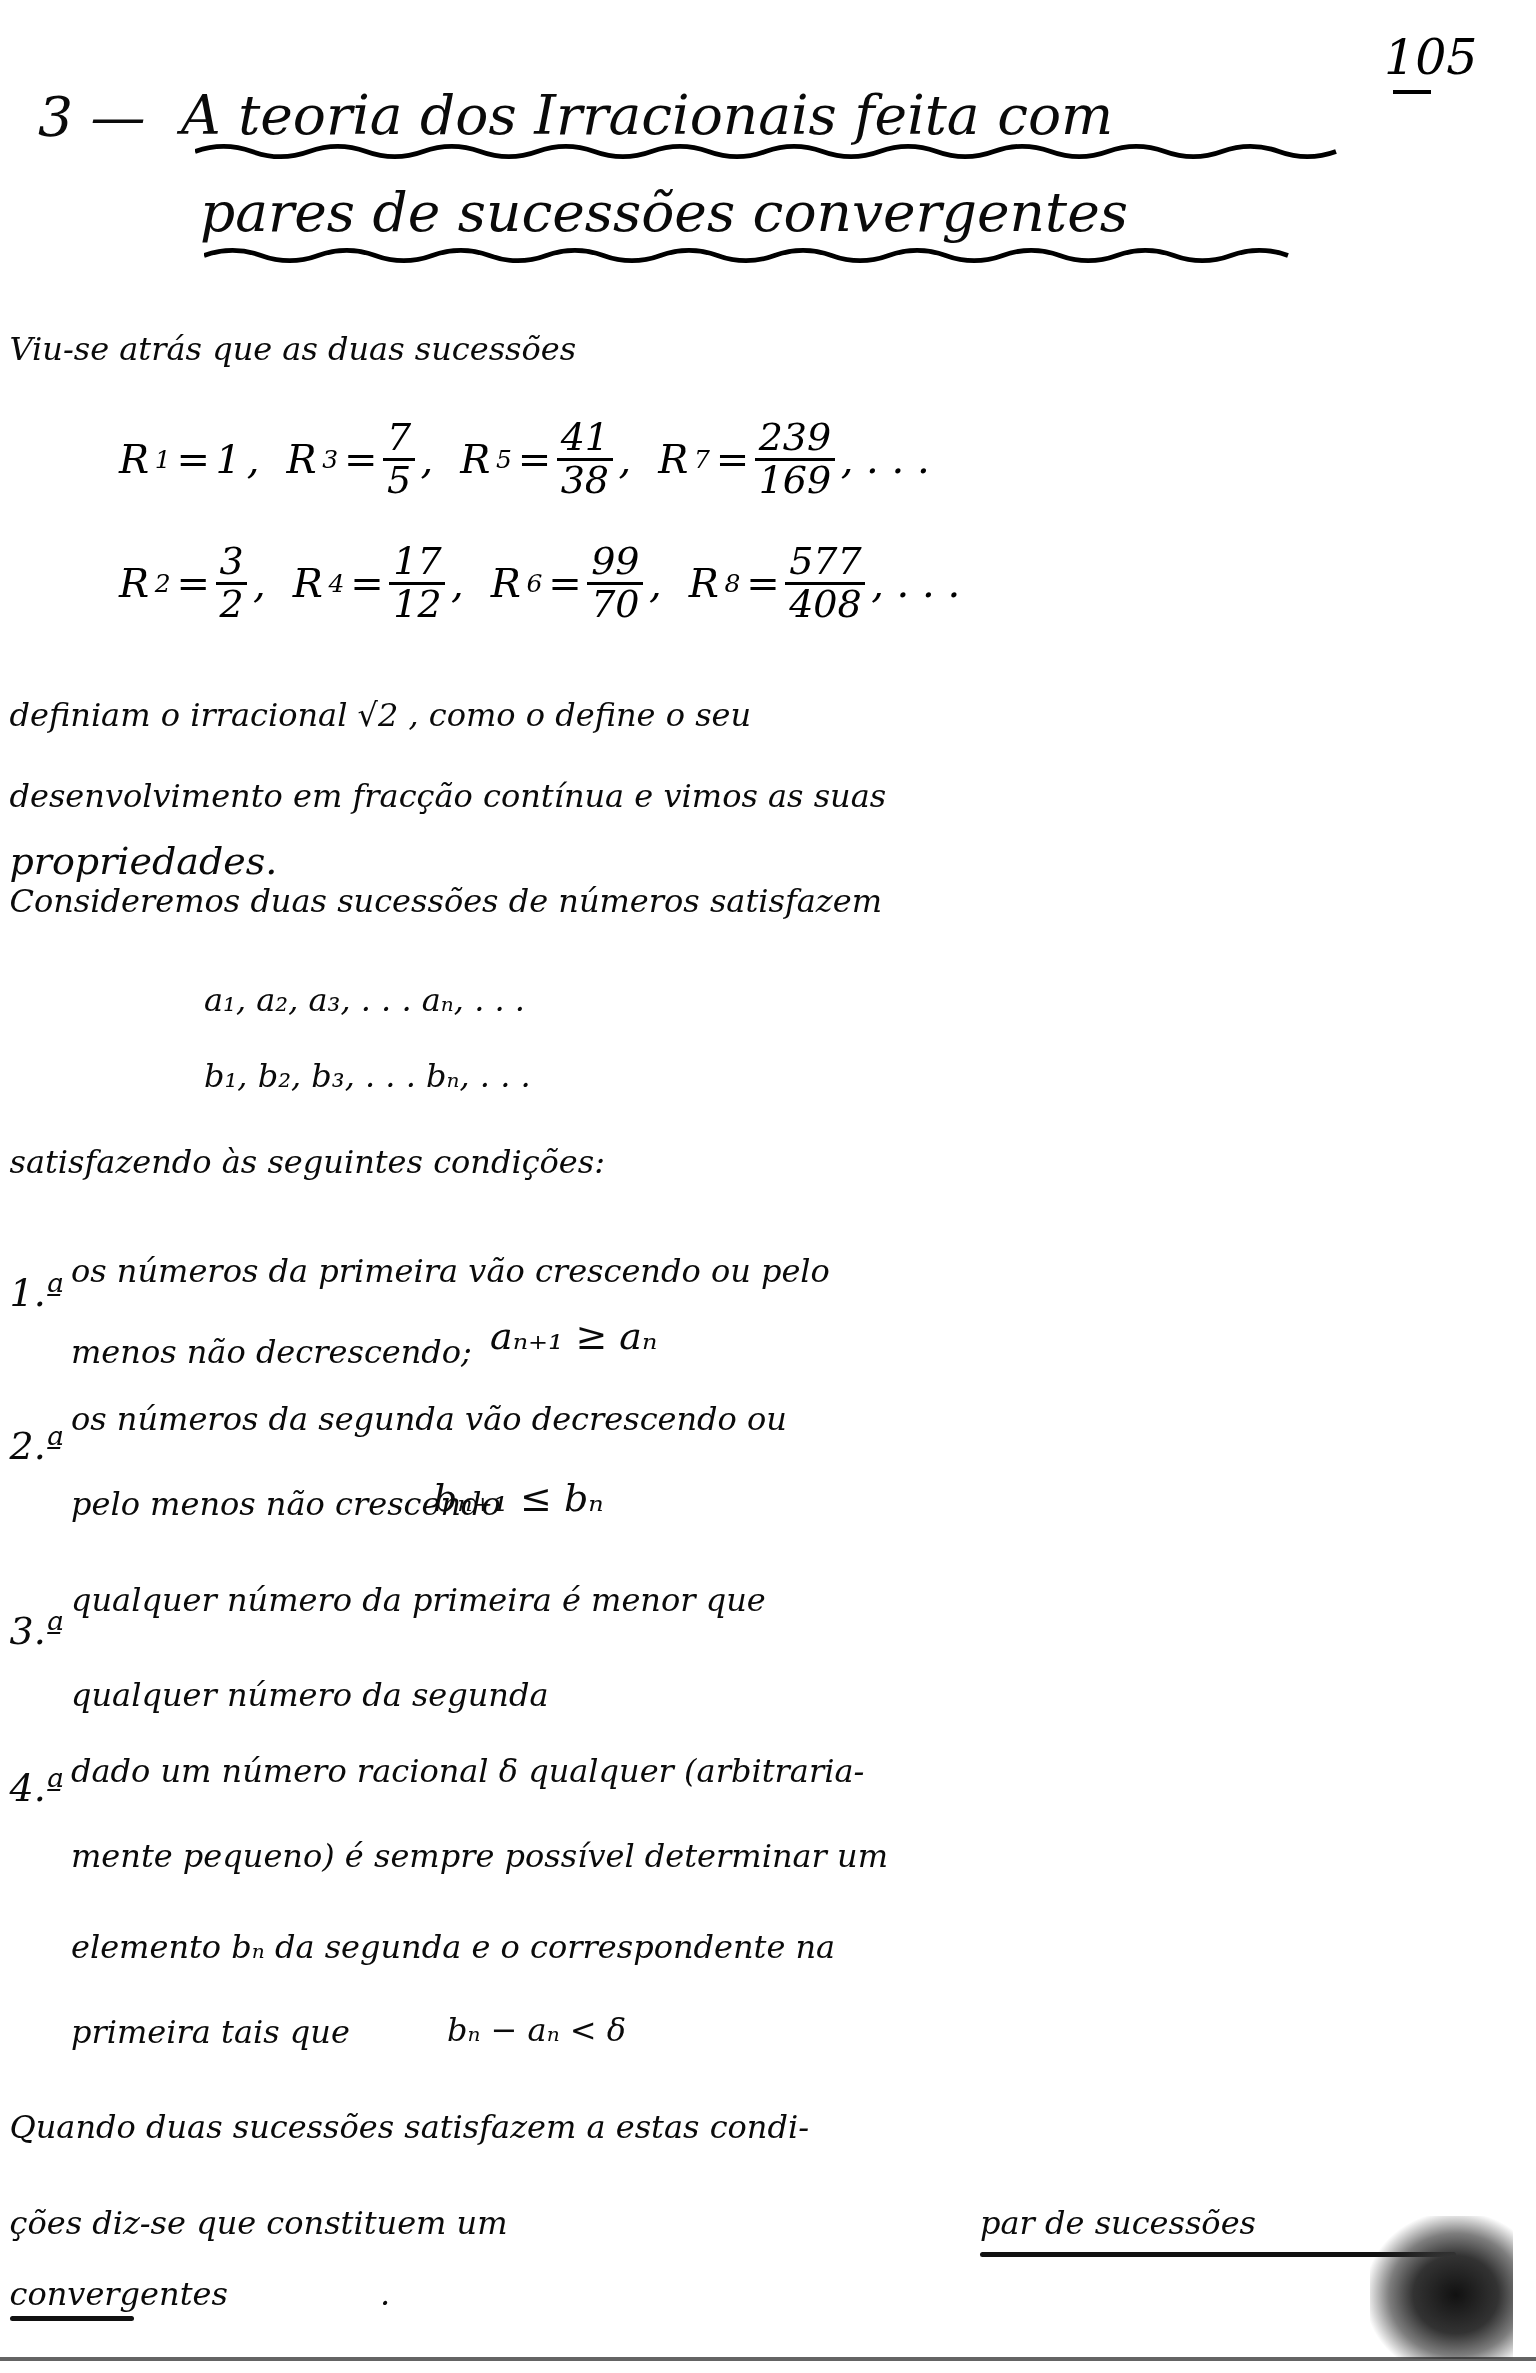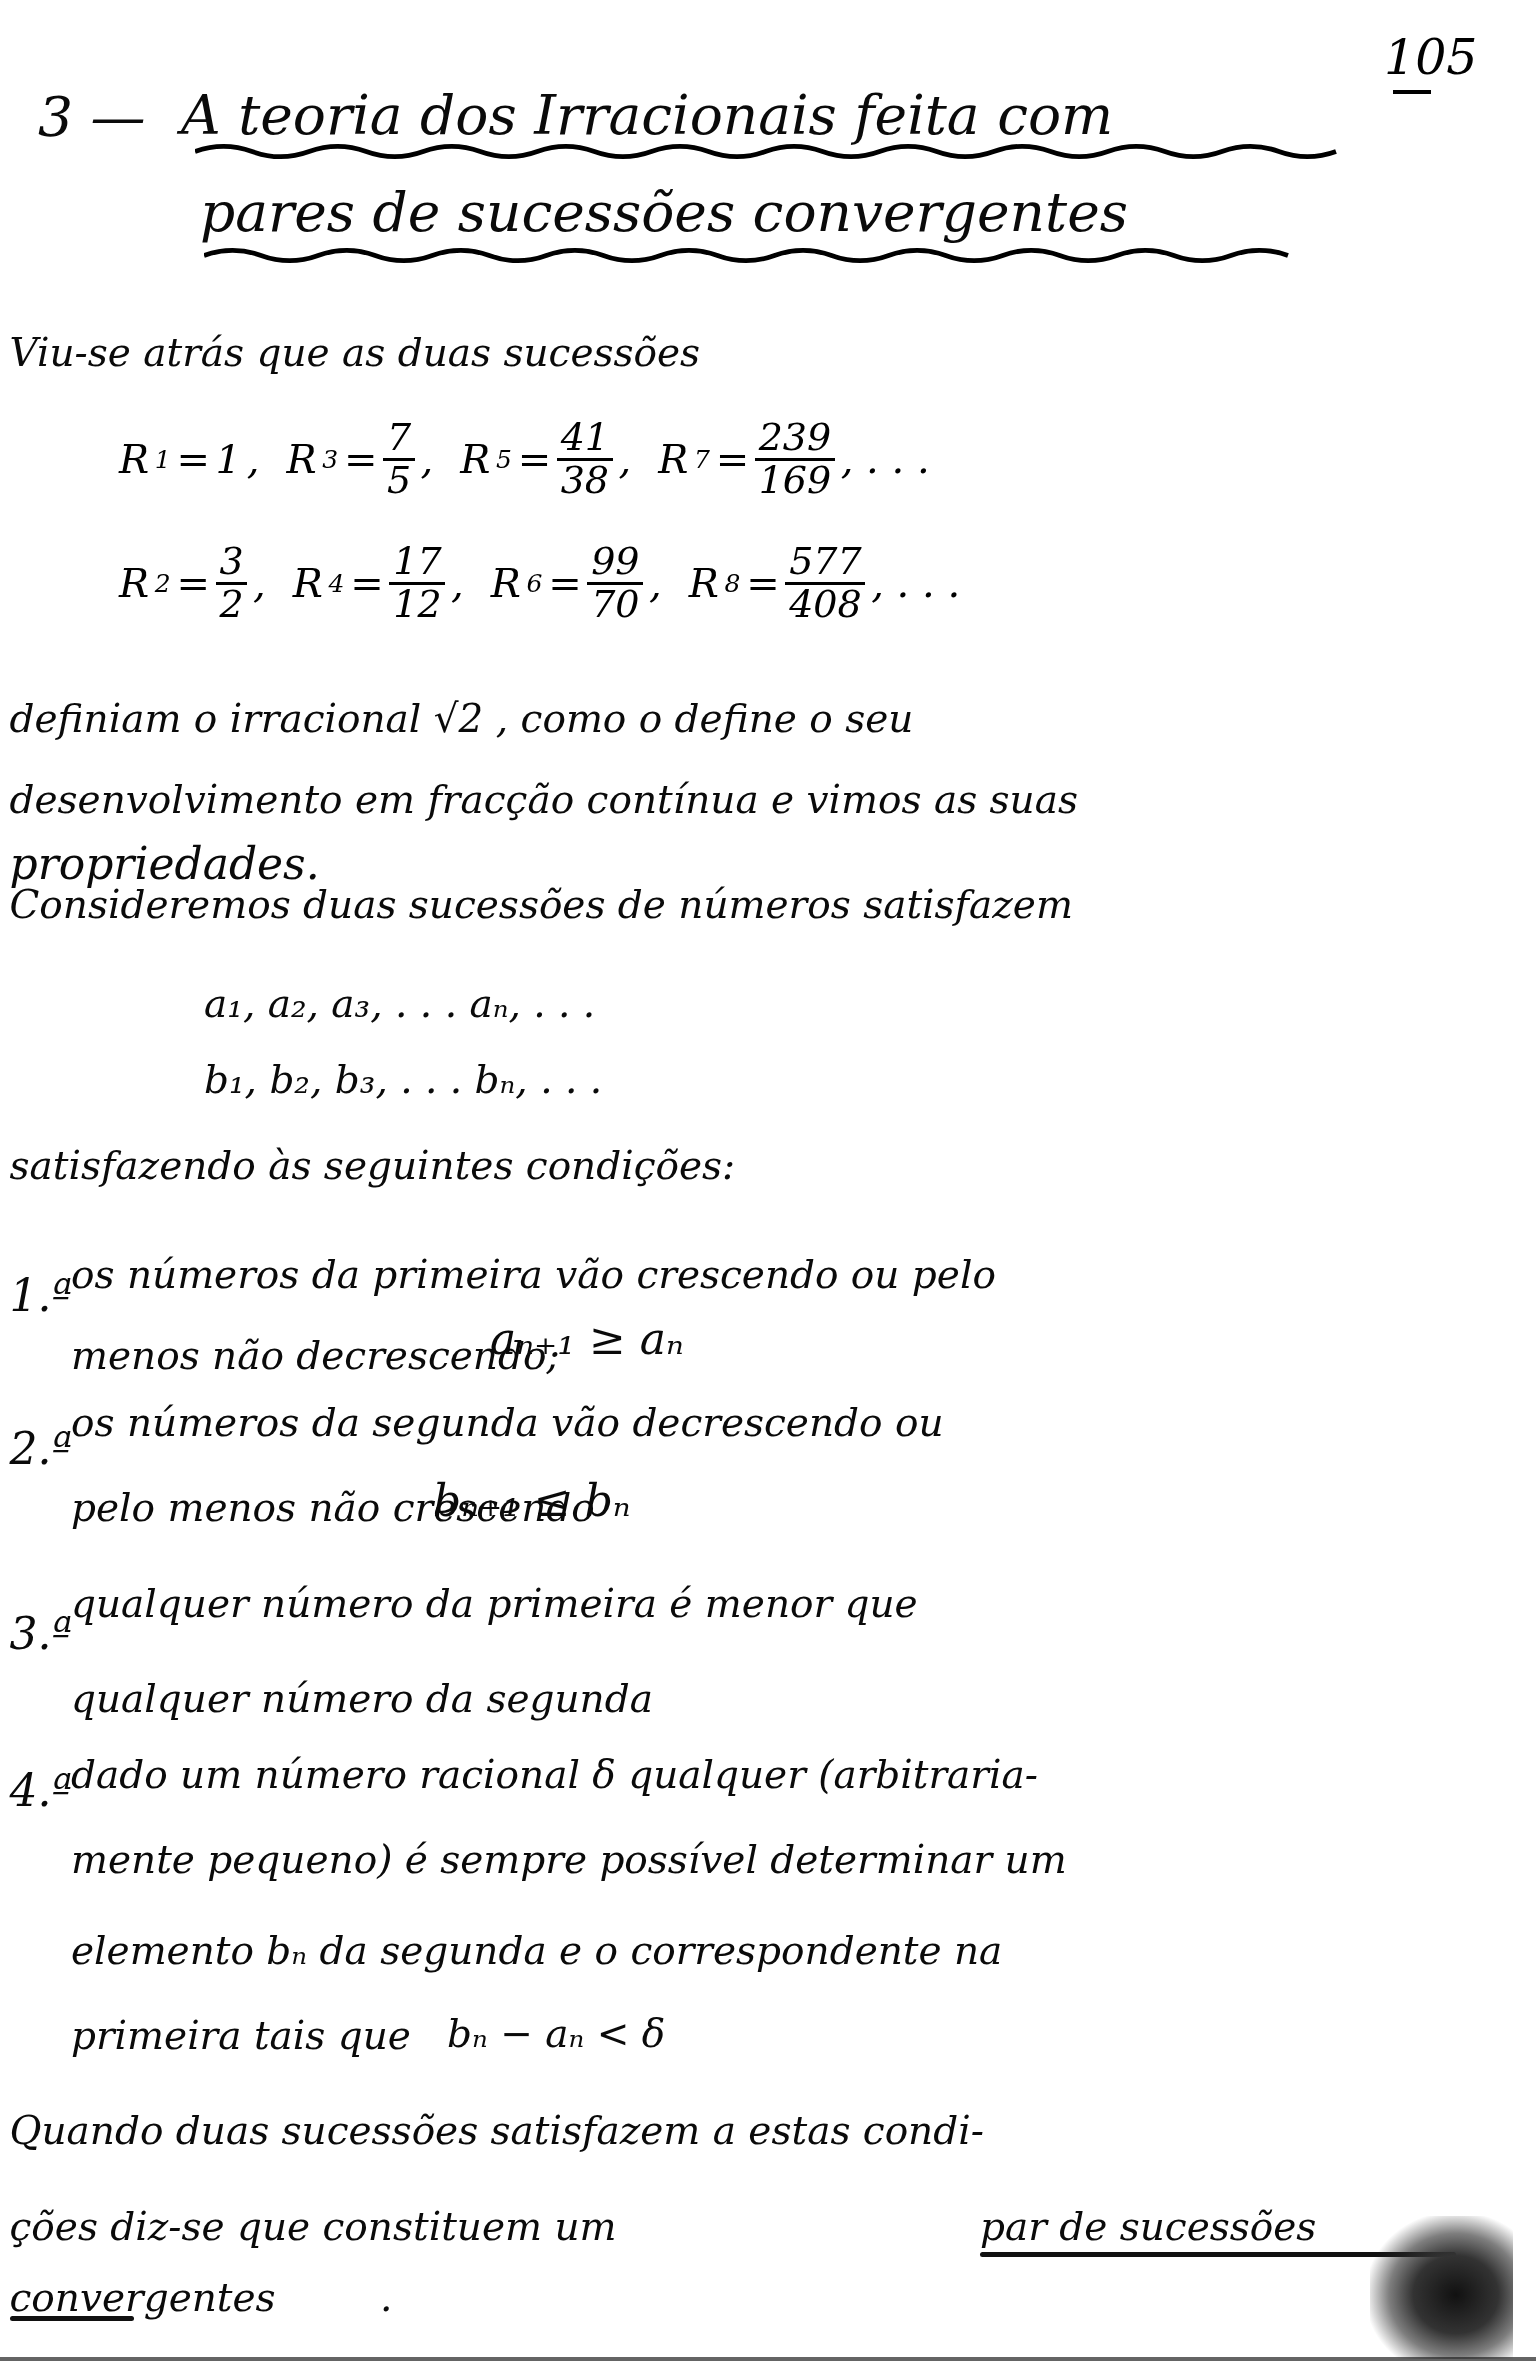--- a/index.html
+++ b/index.html
@@ -1,36 +1,36 @@
 <!DOCTYPE html>
 <html style="font-size:15px"><head>
 <meta charset="utf-8">
 <style>
   html, body { margin: 0; padding: 0; background: #ffffff; }
   body { width: 1537px; height: 2374px; position: relative; overflow: hidden;
          font-family: "DejaVu Serif", serif; color: #000; }
   .page { position: absolute; left: 0; top: 0; width: 1537px; height: 2374px; background: #fff; }
   .hw { position: absolute; font-family: "DejaVu Serif", serif; font-style: italic;
-        font-size: 39px; line-height: 1; white-space: nowrap; color: #0a0a0a; }
+        font-size: 32px; line-height: 1; white-space: nowrap; color: #0a0a0a; }
   .pagenum { position: absolute; left: 1384px; top: 28.5px; font-size: 49px; font-style: italic;
              font-family: "DejaVu Serif", serif; }
   .pagenum-underline { position: absolute; left: 1393px; top: 90px; width: 38px; height: 3.8px; background: #000; }
   .title { font-size: 55px; }
   .wavy { position: absolute; height: 21px; }
   .seq-row { position: absolute; display: flex; align-items: center; gap: 27px;
              font-family: "DejaVu Serif", serif; font-style: italic; font-size: 40px; }
   .term { display: flex; align-items: center; gap: 5.7px; }
   .frac { display: inline-flex; flex-direction: column; align-items: center; font-size: 38px; line-height: 1.05; }
   .frac .num { border-bottom: 3.8px solid #000; padding: 0 3.8px; }
   .sub { font-size: 25px; vertical-align: -9.5px; }
   .underline-solid { position: absolute; height: 4.8px; background: #111; border-radius: 2.9px; }
   .smudge { position: absolute; left: 1370px; top: 2216px; width: 143px; height: 143px;
             background: radial-gradient(ellipse at 60% 55%, #111 0%, #333 35%, rgba(40,40,40,0.6) 55%, rgba(255,255,255,0) 75%); }
   .bottom-rule { position: absolute; left: 0; top: 2357px; width: 1537px; height: 3.8px; background: #222; opacity: 0.7; }
-  .small { font-size: 44px; }
+  .small { font-size: 38px; }
 </style>
 </head>
 <body>
 
 <div class="page">
 
   <div class="pagenum">105</div>
   <div class="pagenum-underline"></div>
 
   <div class="hw title" style="left:38px; top:90px;">3 —</div>

